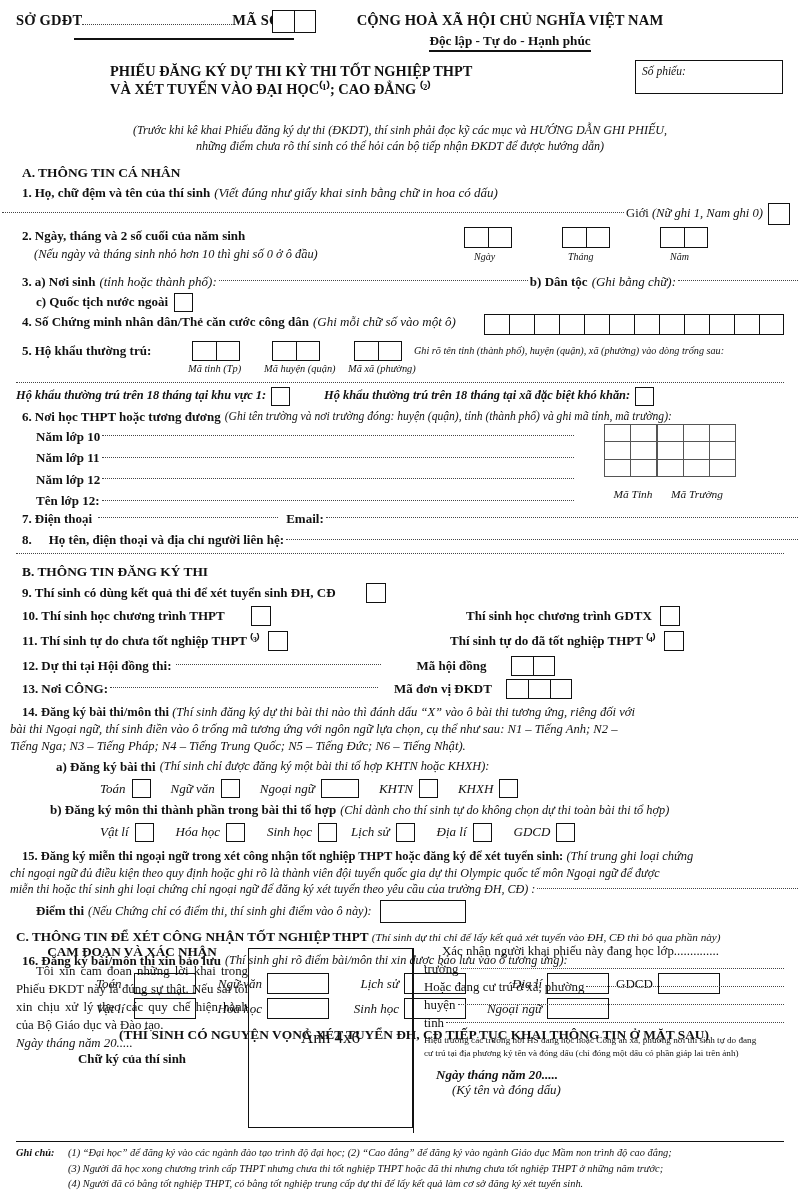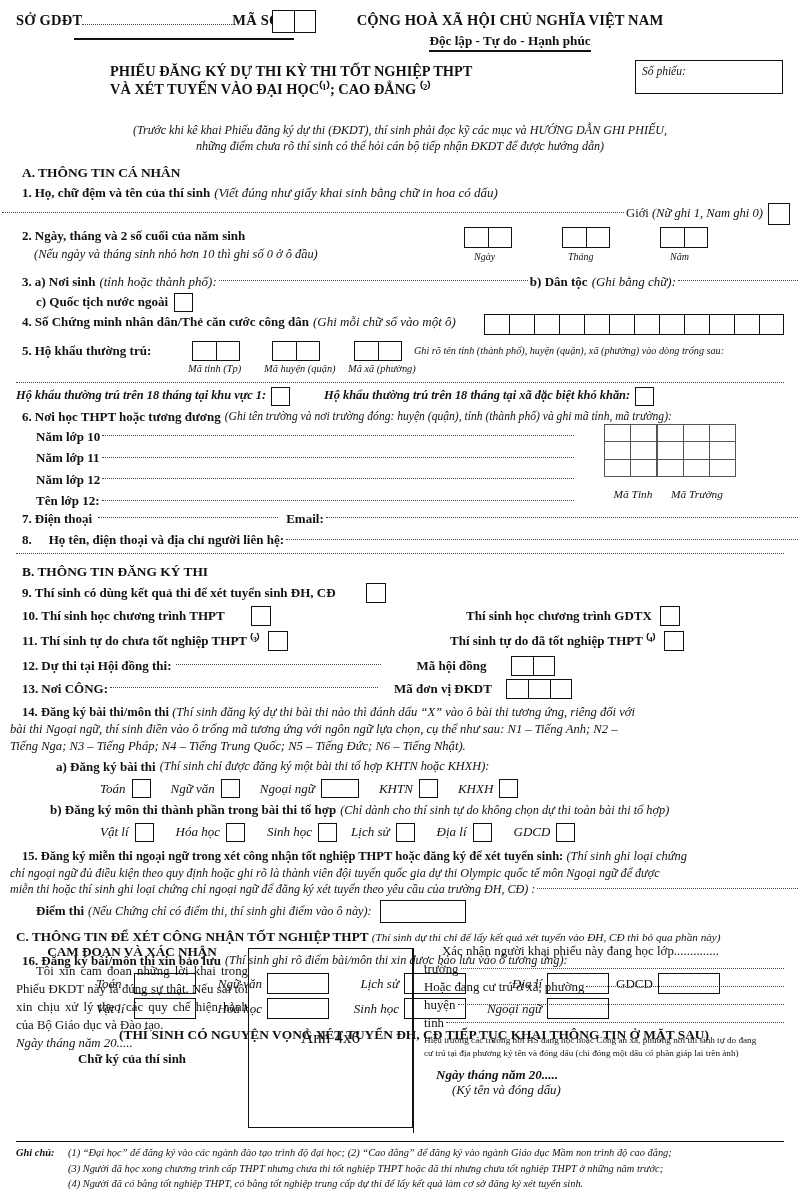--- a/index.html
+++ b/index.html
@@ -435,21 +435,21 @@
       <span class="bx" style="width:19px;height:19px;margin:0 22px 0 6px;"></span>
       <span class="nowrap">GDCD</span>
       <span class="bx" style="width:19px;height:19px;margin:0 0 0 6px;"></span>
     </div>
   </div>
 
   <div class="line" style="margin-top:6px;">
     <div style="font-size:12.5px;line-height:1.35;">
       <span class="b">15.</span>
       <span class="b">Đăng ký miễn thi ngoại ngữ trong xét công nhận tốt nghiệp THPT hoặc đăng ký để xét tuyển sinh:</span>
-      <span class="i">(Thí sinh ghi loại chứng</span>
+      <span class="i">(Thí trung ghi loại chứng</span>
     </div>
     <div class="i" style="font-size:12.1px;line-height:1.35;margin-left:-12px;">chỉ ngoại ngữ đủ điều kiện theo quy định hoặc ghi rõ là thành viên đội tuyển quốc gia dự thi Olympic quốc tế môn Ngoại ngữ để được</div>
     <div class="row" style="margin-left:-12px;">
       <span class="i nowrap" style="font-size:12.1px;">miễn thi hoặc thí sinh ghi loại chứng chỉ ngoại ngữ để đăng ký xét tuyển theo yêu cầu của trường ĐH, CĐ) :</span>
       <span class="dots"></span>
     </div>
     <div class="row" style="margin-left:14px;margin-top:2px;">
       <span class="b nowrap">Điểm thi</span>
       <span class="i nowrap" style="margin-left:4px;font-size:12.3px;">(Nếu Chứng chỉ có điểm thi, thí sinh ghi điểm vào ô này):</span>
       <span class="bx" style="width:86px;height:23px;margin-left:8px;"></span>

